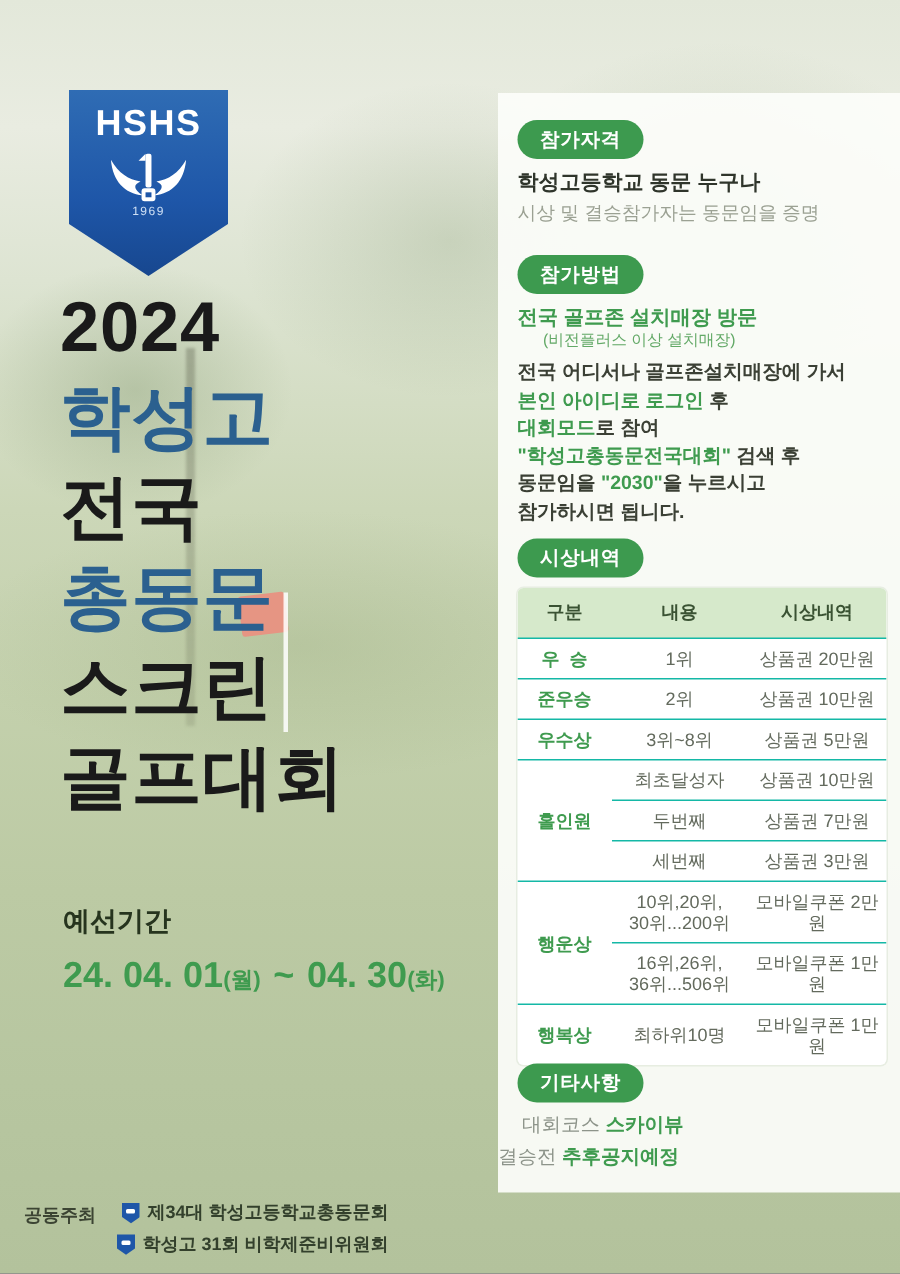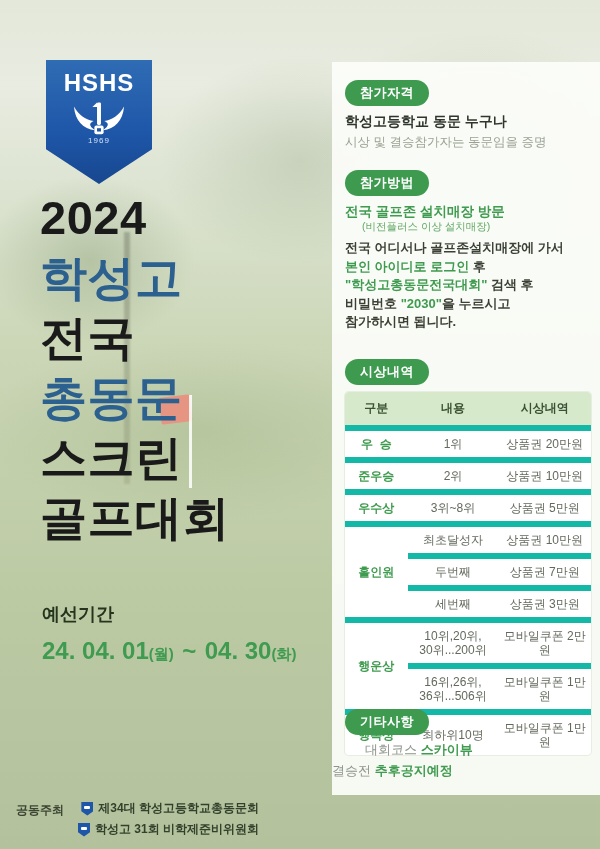--- a/index.html
+++ b/index.html
@@ -60,27 +60,27 @@
   .method-subnote{position:absolute;left:362px;top:220px;font-size:10.5px;color:#63a967;}
   .method-body{position:absolute;left:345px;top:239px;width:250px;font-size:13px;line-height:18.5px;
     font-weight:700;color:#3b4035;}
   .method-body p{margin:0;}
   .method-body .g{color:#3f9b4f;}
 
   .awards-table{position:absolute;left:345px;top:392px;width:246px;border-collapse:collapse;
     background:#ffffff;border-radius:4px;overflow:hidden;box-shadow:0 0 0 1px rgba(220,228,214,0.6);}
   .awards-table th{background:#d6e9cb;color:#3a5233;font-size:12px;font-weight:700;padding:8px 2px;}
   .awards-table td{font-size:12px;color:#636a5d;text-align:center;padding:6px 2px;
-    border-top:6px solid #14b8a6;white-space:pre-wrap;line-height:14px;}
+    border-top:1px solid #14b8a6;white-space:pre-wrap;line-height:14px;}
   .awards-table td.cat{color:#3f9b4f;font-weight:700;}
   .awards-table .c0{width:62px;}
   .awards-table .c1{width:90px;}
   .awards-table .c2{width:94px;}
 
-  .etc-line1{position:absolute;left:365px;top:741px;font-size:13px;color:#8d948a;}
+  .etc-line1{position:absolute;left:348px;top:741px;font-size:13px;color:#8d948a;}
   .etc-line2{position:absolute;left:332px;top:762px;font-size:13px;color:#8d948a;}
   .etc-line1 .g,.etc-line2 .g{color:#3f9b4f;font-weight:700;}
 
   
   .footer{position:absolute;left:16px;top:800px;display:flex;gap:14px;align-items:flex-start;}
   .footer-label{font-size:12px;font-weight:700;color:#3c4433;margin-top:2px;}
   .footer-orgs{display:flex;flex-direction:column;gap:4px;}
   .org-line{display:flex;align-items:center;gap:5px;font-size:12px;font-weight:700;color:#33402c;justify-content:flex-end;}
   .org-shield{width:12px;height:14px;background:#1e56a8;
     clip-path:polygon(0 0,100% 0,100% 70%,50% 100%,0 70%);position:relative;flex:0 0 auto;}
@@ -132,22 +132,23 @@
   <div class="badge" id="badge-elig">참가자격</div>
   <div class="elig-main">학성고등학교 동문 누구나</div>
   <div class="elig-sub">시상 및 결승참가자는 동문임을 증명</div>
 
   <div class="badge" id="badge-method">참가방법</div>
   <div class="method-headline">전국 골프존 설치매장 방문</div>
   <div class="method-subnote">(비전플러스 이상 설치매장)</div>
   <div class="method-body">
     <p><span>전국 어디서나 골프존설치매장에 가서</span></p>
     <p><span class="g">본인 아이디로 로그인</span><span> 후</span></p>
+    <p><span class="g">대회모드</span><span>로 참여</span></p>
     <p><span class="g">"학성고총동문전국대회"</span><span> 검색 후</span></p>
-    <p><span>비밀번호 </span><span class="g">"2030"</span><span>을 누르시고</span></p>
+    <p><span>동문임을 </span><span class="g">"2030"</span><span>을 누르시고</span></p>
     <p><span>참가하시면 됩니다.</span></p>
   </div>
 
   <div class="badge" id="badge-awards">시상내역</div>
   <table class="awards-table">
     <thead>
       <tr>
         <th class="c0">구분</th>
         <th class="c1">내용</th>
         <th class="c2">시상내역</th>

